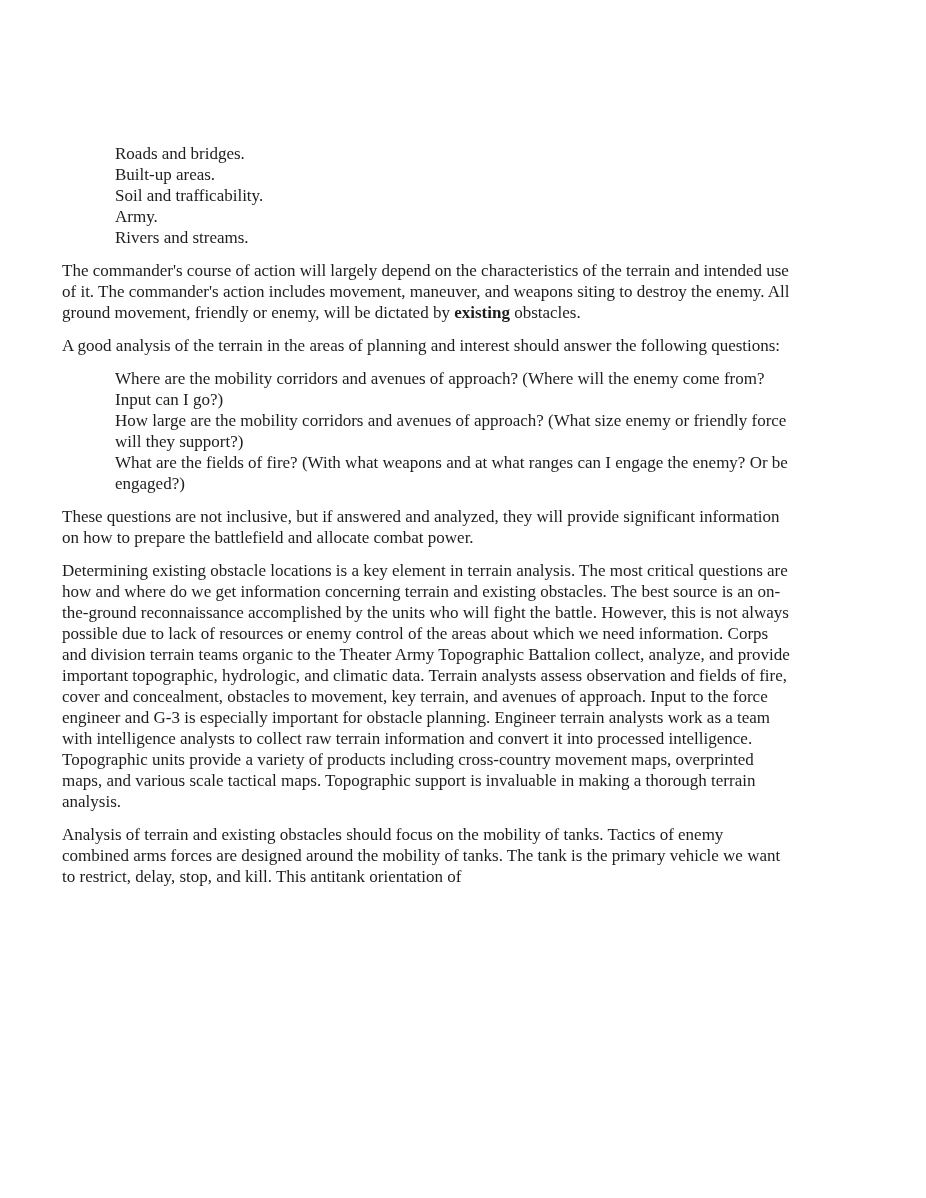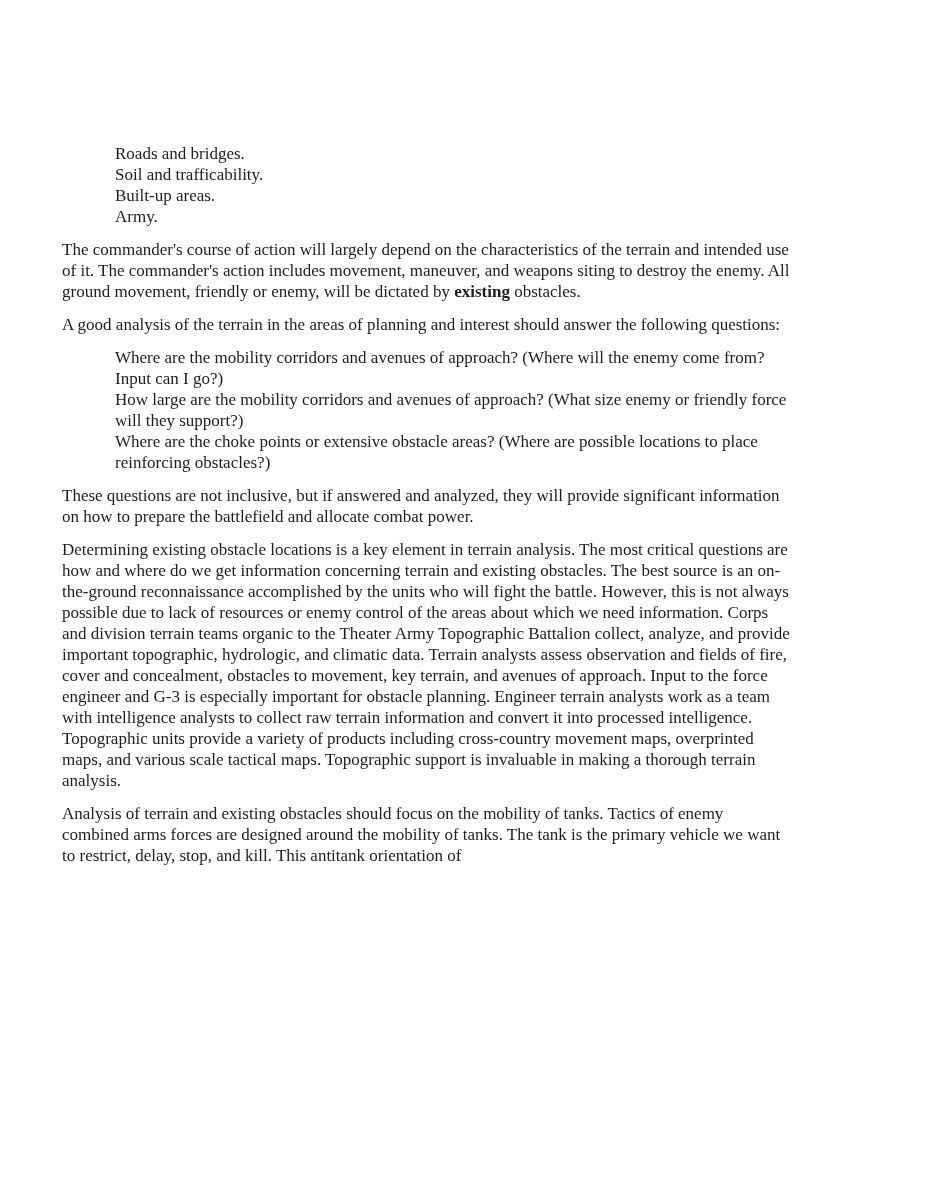--- a/index.html
+++ b/index.html
@@ -40,33 +40,34 @@
     font-weight: bold;
   }
 </style>
 </head>
 <body>
 
 <div class="page doc-text">
 
   <div class="indent-block">
     <p class="item">Roads and bridges.</p>
+    <p class="item">Built-up areas.</p>
     <p class="item">Soil and trafficability.</p>
-    <p class="item">Built-up areas.</p>
     <p class="item">Army.</p>
+    <p class="item">Rivers and streams.</p>
   </div>
 
   <p class="para"><span>The commander's course of action will largely depend on the characteristics of the terrain and intended use of it. The commander's action includes movement, maneuver, and weapons siting to destroy the enemy. All ground movement, friendly or enemy, will be dictated by </span><strong class="bold-word">existing</strong><span> obstacles.</span></p>
 
   <p class="para">A good analysis of the terrain in the areas of planning and interest should answer the following questions:</p>
 
   <div class="indent-block">
     <p class="item">Where are the mobility corridors and avenues of approach? (Where will the enemy come from? Input can I go?)</p>
     <p class="item">How large are the mobility corridors and avenues of approach? (What size enemy or friendly force will they support?)</p>
-    <p class="item">Where are the choke points or extensive obstacle areas? (Where are possible locations to place reinforcing obstacles?)</p>
+    <p class="item">What are the fields of fire? (With what weapons and at what ranges can I engage the enemy? Or be engaged?)</p>
   </div>
 
   <p class="para">These questions are not inclusive, but if answered and analyzed, they will provide significant information on how to prepare the battlefield and allocate combat power.</p>
 
   <p class="para">Determining existing obstacle locations is a key element in terrain analysis. The most critical questions are how and where do we get information concerning terrain and existing obstacles. The best source is an on-the-ground reconnaissance accomplished by the units who will fight the battle. However, this is not always possible due to lack of resources or enemy control of the areas about which we need information. Corps and division terrain teams organic to the Theater Army Topographic Battalion collect, analyze, and provide important topographic, hydrologic, and climatic data. Terrain analysts assess observation and fields of fire, cover and concealment, obstacles to movement, key terrain, and avenues of approach. Input to the force engineer and G-3 is especially important for obstacle planning. Engineer terrain analysts work as a team with intelligence analysts to collect raw terrain information and convert it into processed intelligence. Topographic units provide a variety of products including cross-country movement maps, overprinted maps, and various scale tactical maps. Topographic support is invaluable in making a thorough terrain analysis.</p>
 
   <p class="para">Analysis of terrain and existing obstacles should focus on the mobility of tanks. Tactics of enemy combined arms forces are designed around the mobility of tanks. The tank is the primary vehicle we want to restrict, delay, stop, and kill. This antitank orientation of</p>
 
 </div>
 

